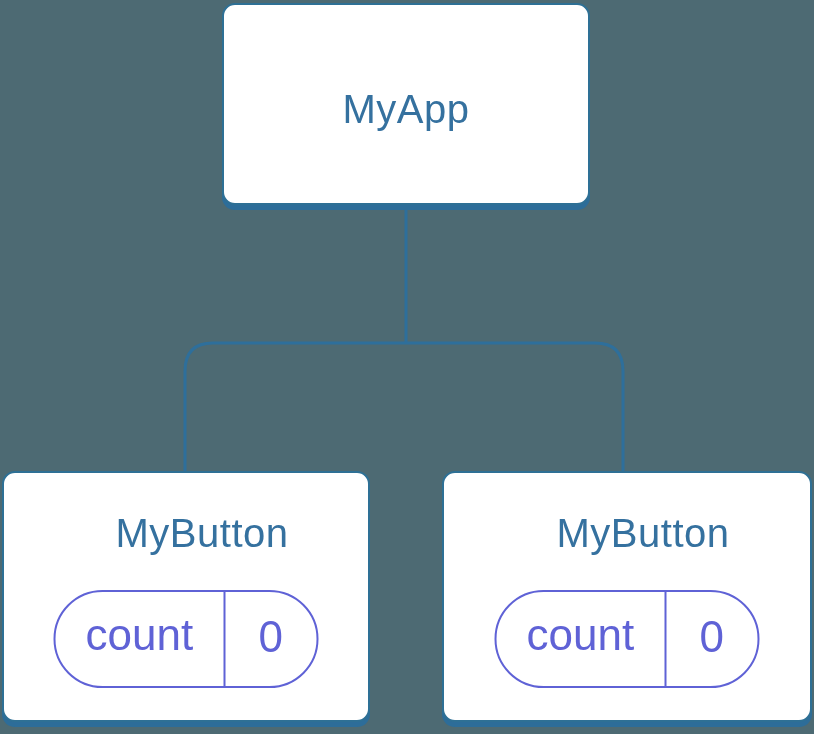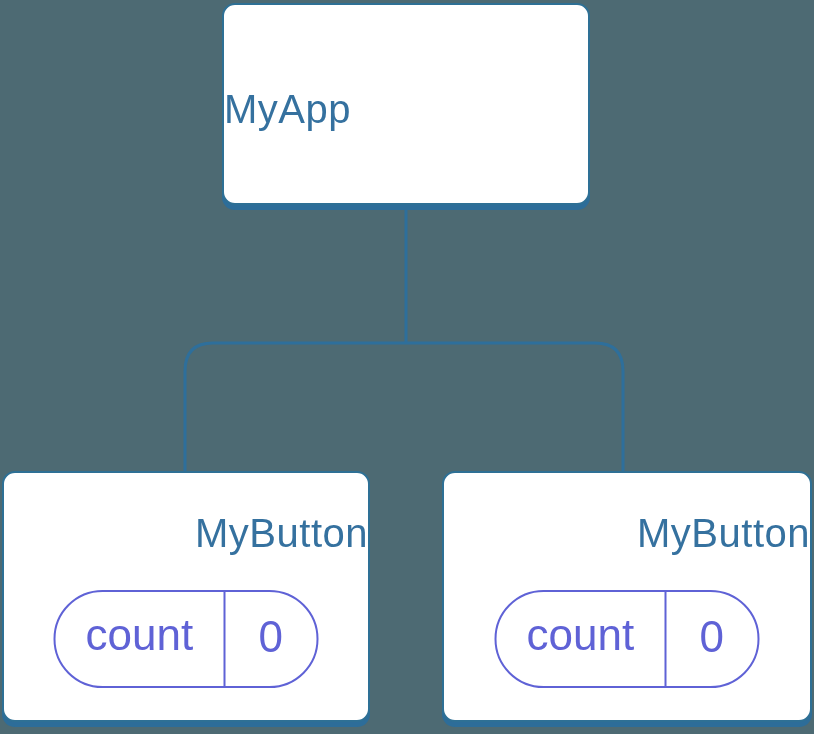--- a/index.html
+++ b/index.html
@@ -38,41 +38,41 @@
     border: 2px solid var(--node-border);
     border-radius: 13px;
     box-shadow: 0 5px 0 var(--node-shadow);
     z-index: 2;
   }
   .node-root {
     left: 222px; top: 3px;
     width: 368px; height: 202px;
     display: flex;
     align-items: center;
-    justify-content: flex-start;
+    justify-content: center;
   }
   .node-title {
     color: var(--title-text);
     font-size: 40px;
     font-weight: 500;
     letter-spacing: 0.5px;
     white-space: nowrap;
   }
   .node-root .node-title { padding-top: 10px; }
   .node-child {
     top: 471px;
     height: 251px;
   }
   .node-child-left  { left: 2px;   width: 368px; }
   .node-child-right { left: 442px; width: 370px; }
   .child-title {
     position: absolute;
     left: 0; right: 0;
     top: 38px;
-    text-align: right;
+    text-align: center;
     margin-left: 32px;
   }
   .state-pill {
     position: absolute;
     left: 50%;
     transform: translateX(-50%);
     top: 117px;
     width: 265px;
     height: 98px;
     background: var(--node-fill);

